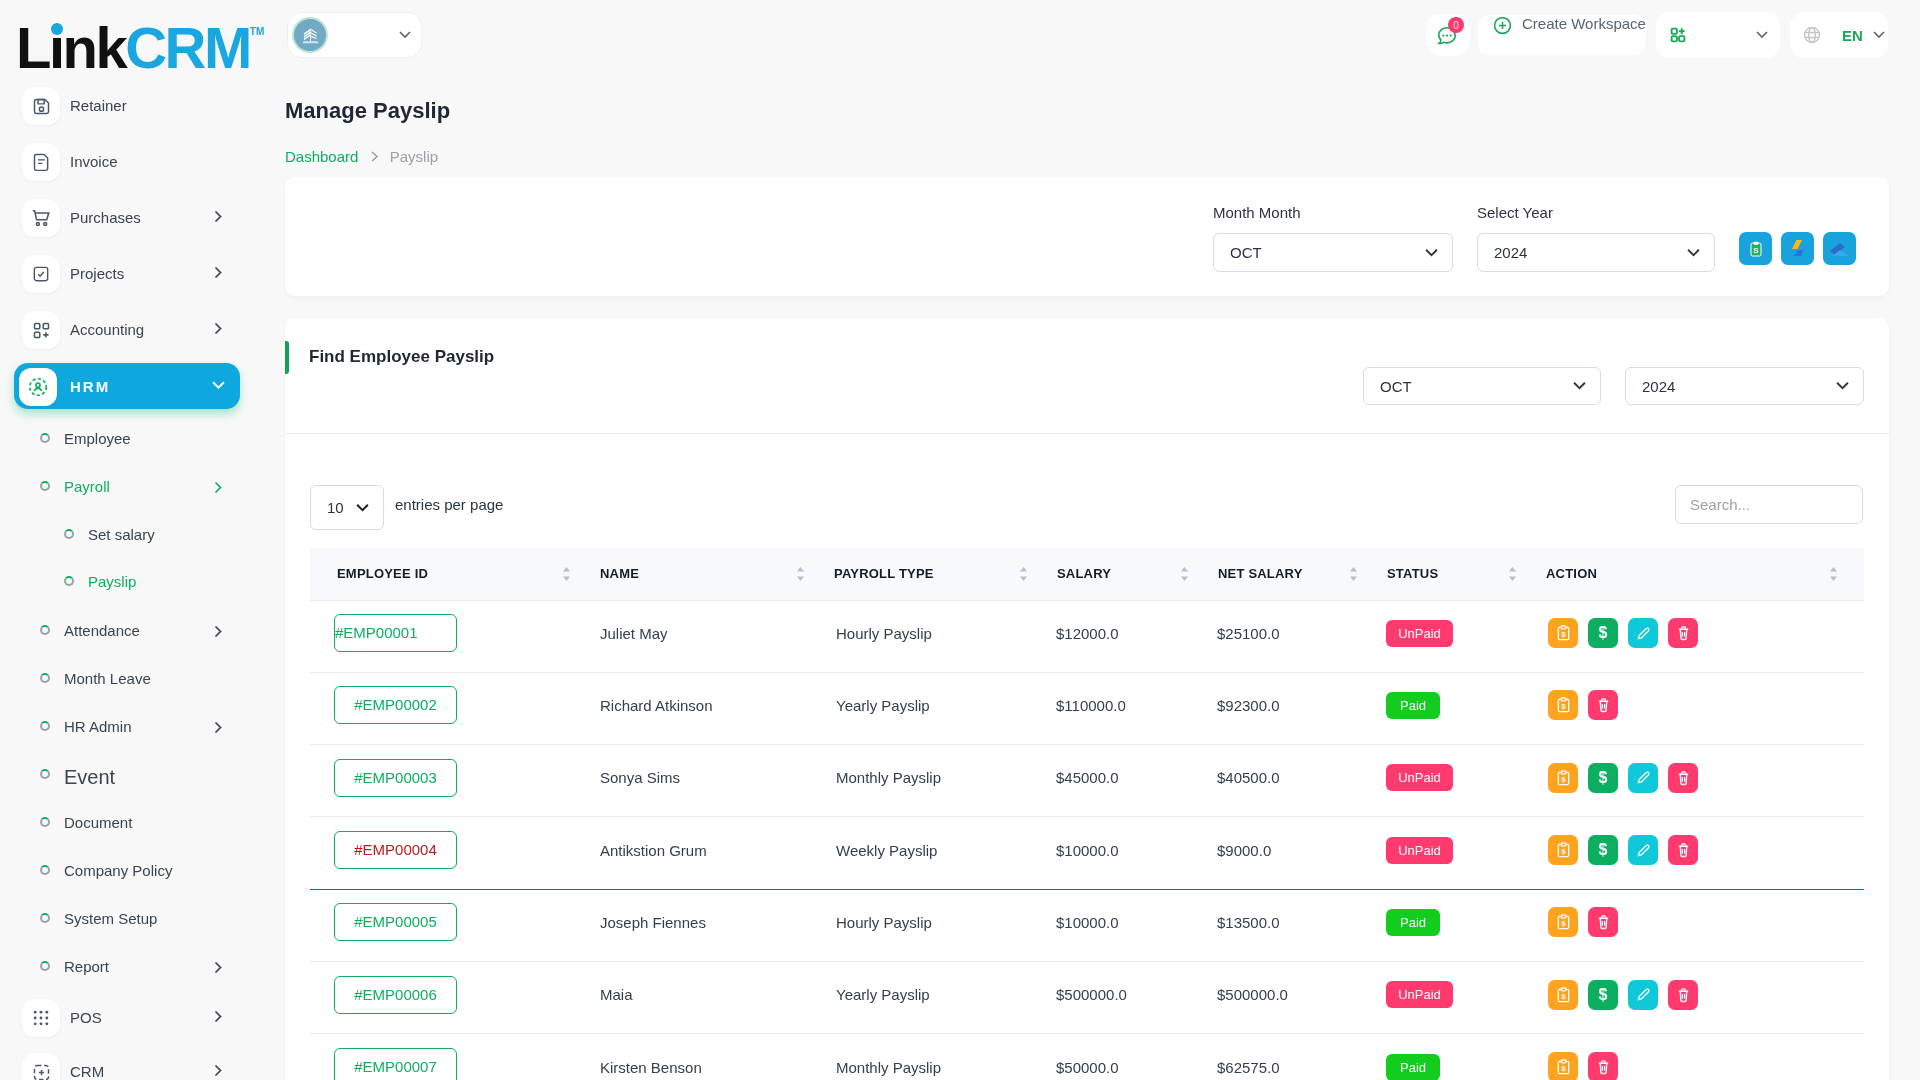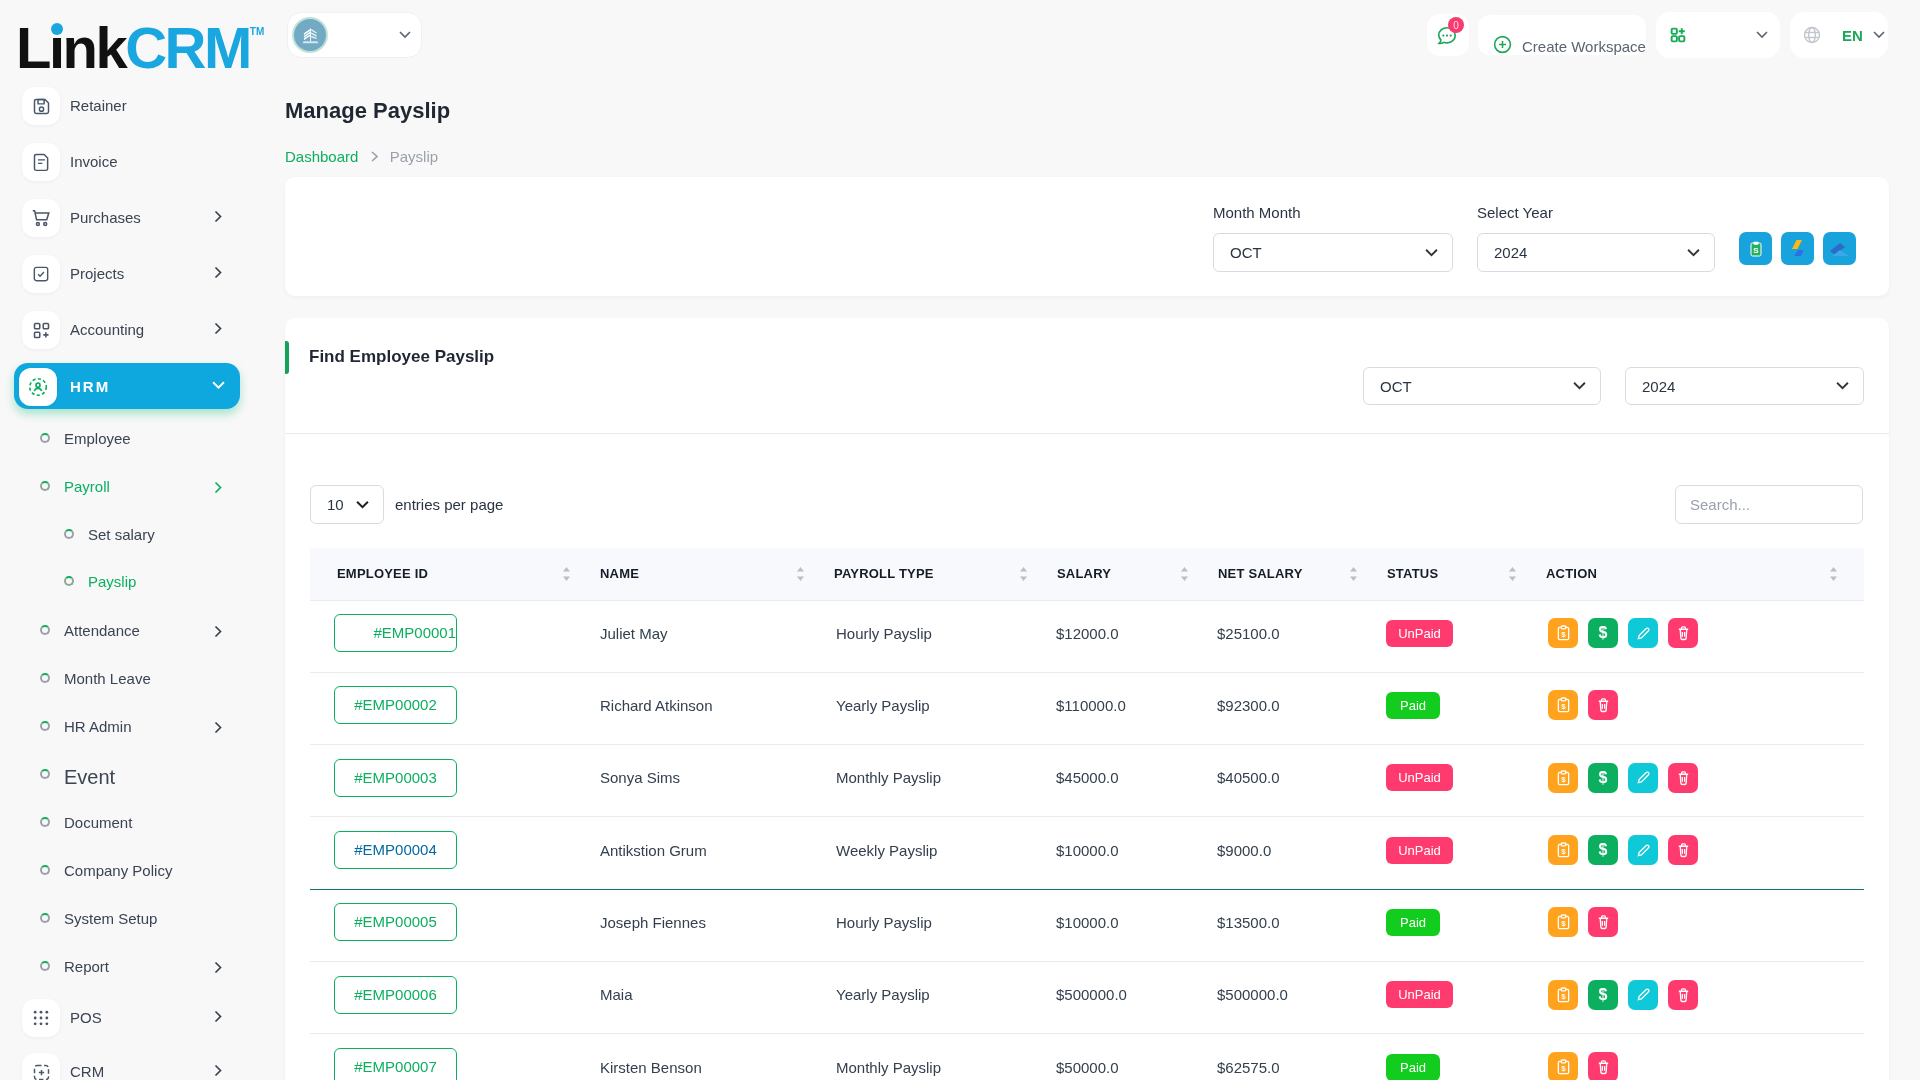--- a/index.html
+++ b/index.html
@@ -49,21 +49,21 @@
 <div class="abs" style="left:1427px;top:14px;width:42px;height:42px;background:#fff;border-radius:13px">
   <svg class="abs" style="left:9px;top:11px" width="22" height="22" viewBox="0 0 24 24">
       <path d="M12 3c-5 0-9 3.6-9 8 0 2.1.9 4 2.4 5.4-.2 1.2-.8 2.6-2 3.6 2 .3 3.8-.3 5-1.1 1.1.4 2.3.6 3.6.6 5 0 9-3.6 9-8s-4-8.5-9-8.5z" fill="none" stroke="#1da65a" stroke-width="1.8"></path>
       <circle cx="8" cy="11.5" r="1.2" fill="#1da65a"></circle>
       <circle cx="12" cy="11.5" r="1.2" fill="#1da65a"></circle>
       <circle cx="16" cy="11.5" r="1.2" fill="#1da65a"></circle>
     </svg>
   <div class="abs" style="left:21px;top:3px;width:16px;height:16px;border-radius:50%;background:#f83b6e;color:#ffd9e4;font-size:10px;display:flex;align-items:center;justify-content:center">0</div>
 </div>
 
-<div class="abs" style="left:1478px;top:15px;width:168px;height:40px;background:#fff;border-radius:12px;display:flex;align-items:flex-end;padding-left:14px">
+<div class="abs" style="left:1478px;top:15px;width:168px;height:40px;background:#fff;border-radius:12px;display:flex;align-items:flex-start;padding-left:14px">
   <svg width="21" height="21" viewBox="0 0 24 24">
       <circle cx="12" cy="12" r="9" fill="none" stroke="#1da65a" stroke-width="1.8"></circle>
       <path d="M12 8v8M8 12h8" stroke="#1da65a" stroke-width="1.8"></path>
     </svg>
   <span style="font-size:15px;color:#5b6470;margin-left:9px">Create Workspace</span>
 </div>
 
 <div class="abs" style="left:1656px;top:12px;width:124px;height:46px;background:#fff;border-radius:14px">
   <svg class="abs" style="left:13px;top:14px" width="18" height="18" viewBox="0 0 24 24">
       <g fill="none" stroke="#19ab55" stroke-width="2.6">
@@ -299,21 +299,21 @@
         <path d="M1 1l5 5 5-5" fill="none" stroke="#333" stroke-width="1.7"></path>
       </svg>
   </div>
   <div class="sel abs" style="left:1340px;top:49px;width:239px;height:38px">2024
     <svg width="13" height="9" viewBox="0 0 12 8">
         <path d="M1 1l5 5 5-5" fill="none" stroke="#333" stroke-width="1.7"></path>
       </svg>
   </div>
   <div class="abs" style="left:0;top:115px;width:1604px;height:1px;background:#e9ebee"></div>
 
-  <div class="sel abs" style="left:25px;top:167px;width:74px;height:39px">10
+  <div class="sel abs" style="left:25px;top:167px;width:74px;height:45px">10
     <svg width="13" height="9" viewBox="0 0 12 8">
         <path d="M1 1l5 5 5-5" fill="none" stroke="#222" stroke-width="1.9"></path>
       </svg>
   </div>
   <div class="abs" style="left:110px;top:178px;font-size:15px;color:#2b3442">entries per page</div>
   <div class="abs" style="left:1390px;top:167px;width:188px;height:39px;border:1px solid #d8dce2;border-radius:6px;background:#fff;display:flex;align-items:center;padding-left:14px;font-size:15px;color:#9aa0ac">Search...</div>
 
   <div class="abs" style="left:25px;top:230px;width:1554px" id="tablewrap">
     <table style="width:1554px">
       <colgroup>
@@ -352,21 +352,21 @@
                 <path d="M4.5 14.5L1 10h7z" fill="#b9bec7"></path>
               </svg></th>
             <th style="padding-left:17px">ACTION<svg class="sort" width="9" height="15" viewBox="0 0 9 15">
                 <path d="M4.5 0.5L8 5H1z" fill="#b9bec7"></path>
                 <path d="M4.5 14.5L1 10h7z" fill="#b9bec7"></path>
               </svg></th>
           </tr>
         </thead>
       <tbody id="tbody">
           <tr style="height:72.33px;border-top:1px solid #e9ebee">
-            <td style="padding-left:24px"><span style="display:inline-block;width:123px;height:38px;border:1px solid #0caf60;border-radius:6px;color:#0caf60;font-size:15px;text-align:right;line-height:36px">#EMP00001</span></td>
+            <td style="padding-left:24px"><span style="display:inline-block;width:123px;height:38px;border:1px solid #0caf60;border-radius:6px;color:#0caf60;font-size:15px;text-align:left;line-height:36px">#EMP00001</span></td>
             <td style="padding-left:17px">Juliet May</td>
             <td style="padding-left:19px">Hourly Payslip</td>
             <td style="padding-left:16px">$12000.0</td>
             <td style="padding-left:16px">$25100.0</td>
             <td style="padding-left:16px"><span class="badge" style="background:#ff3a6e;width:67px;padding:6px 0">UnPaid</span></td>
             <td style="padding-left:19px"><span class="abtn" style="background:#ffa21d">
                 <svg width="15" height="16" viewBox="0 0 16 17">
                   <g fill="none" stroke="#fff" stroke-width="1.4">
                     <rect x="2.5" y="2.5" width="11" height="13" rx="1.5"></rect>
                     <rect x="5.5" y="1" width="5" height="3" rx="1" fill="#ffa21d"></rect>
@@ -432,21 +432,21 @@
               </span><span class="abtn" style="background:#ff3a6e">
                 <svg width="15" height="16" viewBox="0 0 16 17">
                   <g fill="none" stroke="#fff" stroke-width="1.4">
                     <path d="M3 4.5h10M6 4.5V3a1 1 0 011-1h2a1 1 0 011 1v1.5M4.5 4.5l.7 9.5a1.5 1.5 0 001.5 1.4h2.6a1.5 1.5 0 001.5-1.4l.7-9.5"></path>
                     <path d="M6.8 7.5v5M9.2 7.5v5"></path>
                   </g>
                 </svg>
               </span></td>
           </tr>
           <tr style="height:72.33px;border-top:1px solid #e9ebee">
-            <td style="padding-left:24px"><span style="display:inline-block;width:123px;height:38px;border:1px solid #0caf60;border-radius:6px;color:#0369a1;font-size:15px;text-align:center;line-height:36px">#EMP00004</span></td>
+            <td style="padding-left:24px"><span style="display:inline-block;width:123px;height:38px;border:1px solid #0caf60;border-radius:6px;color:#b91c1c;font-size:15px;text-align:center;line-height:36px">#EMP00004</span></td>
             <td style="padding-left:17px">Antikstion Grum</td>
             <td style="padding-left:19px">Weekly Payslip</td>
             <td style="padding-left:16px">$10000.0</td>
             <td style="padding-left:16px">$9000.0</td>
             <td style="padding-left:16px"><span class="badge" style="background:#ff3a6e;width:67px;padding:6px 0">UnPaid</span></td>
             <td style="padding-left:19px"><span class="abtn" style="background:#ffa21d">
                 <svg width="15" height="16" viewBox="0 0 16 17">
                   <g fill="none" stroke="#fff" stroke-width="1.4">
                     <rect x="2.5" y="2.5" width="11" height="13" rx="1.5"></rect>
                     <rect x="5.5" y="1" width="5" height="3" rx="1" fill="#ffa21d"></rect>

